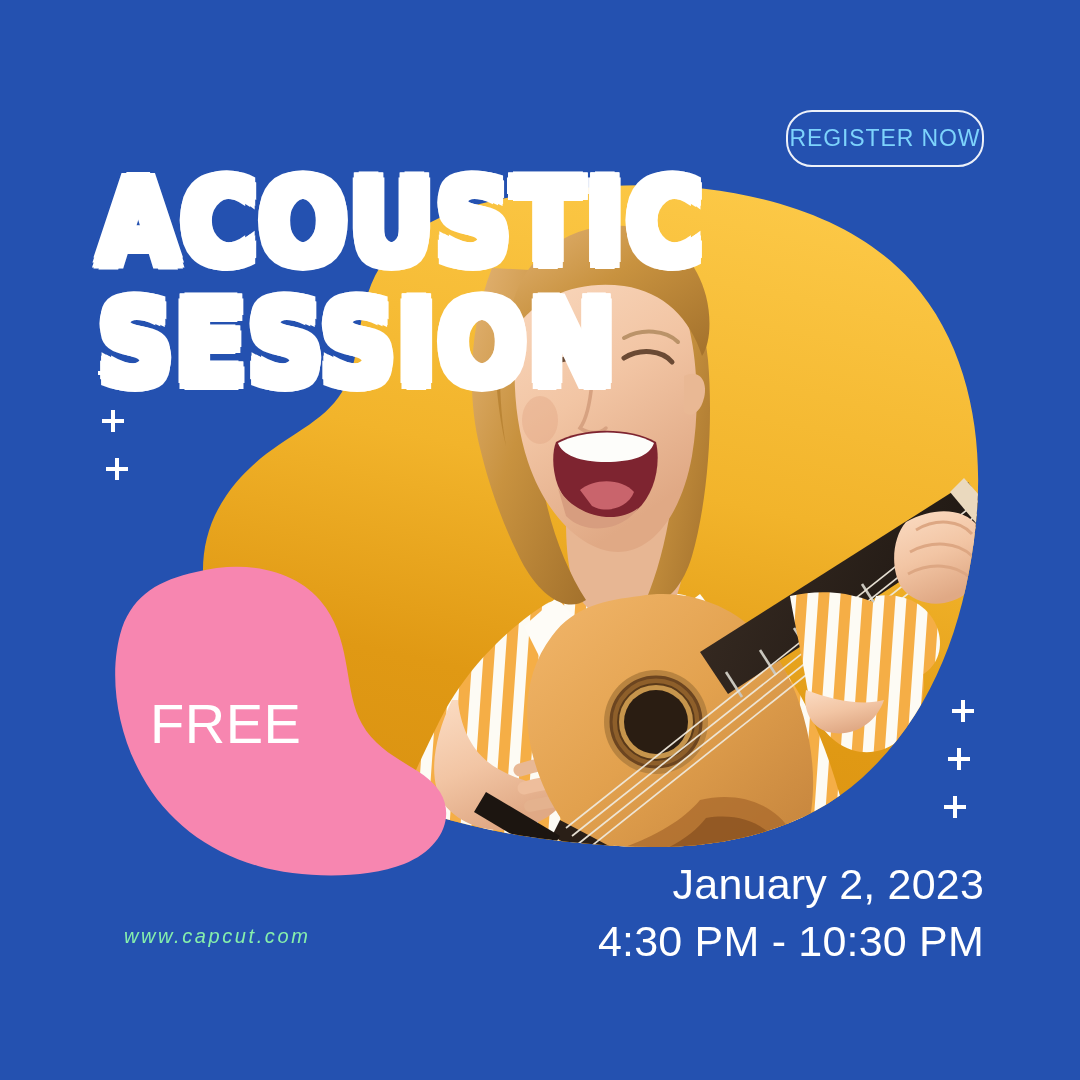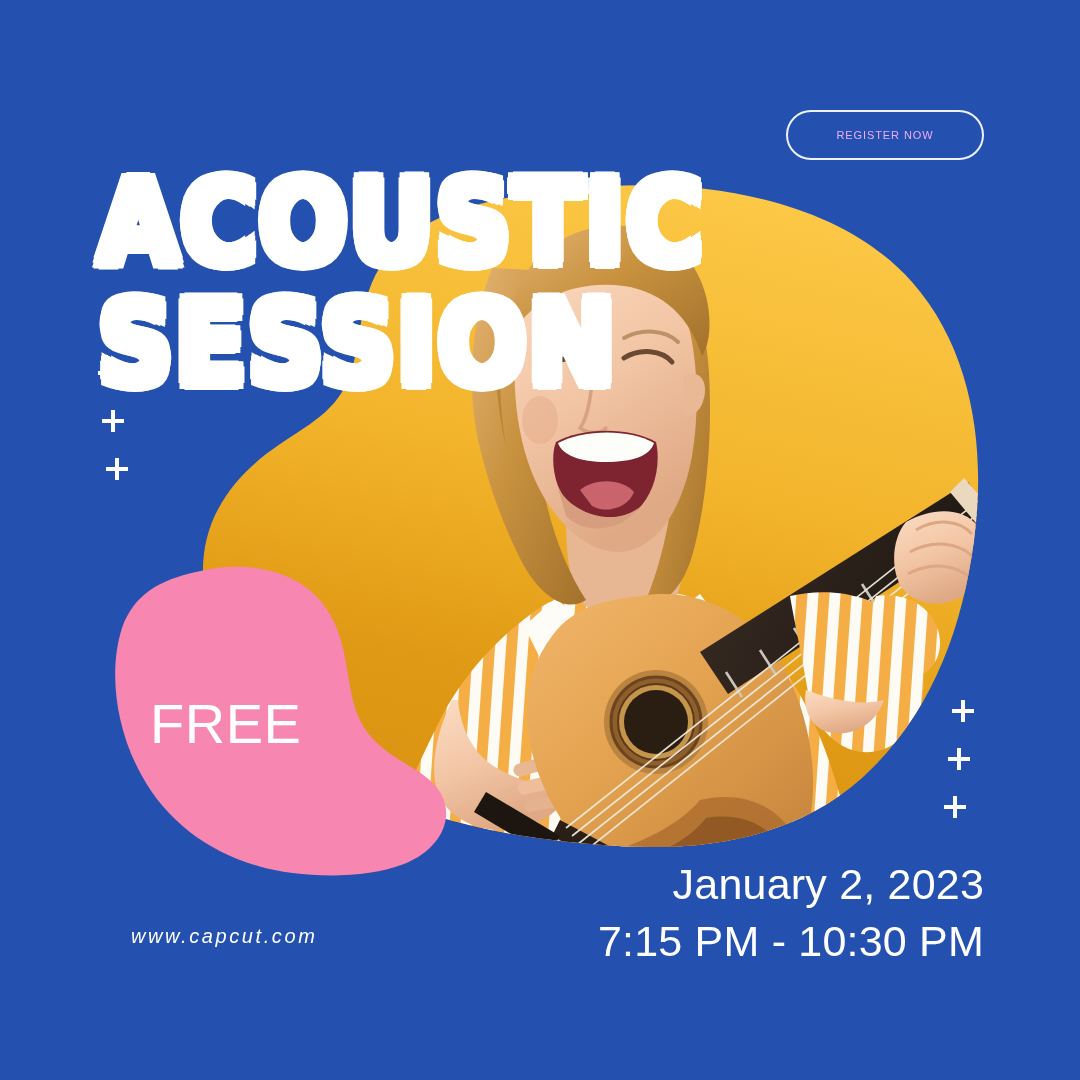--- a/index.html
+++ b/index.html
@@ -37,26 +37,26 @@
     transform-origin:left top;
   }
   #headline .ln{display:block;white-space:nowrap;}
   #headline .ln2{margin-top:6px;}
 
   
   #register-now{
     position:absolute;
     right:96px; top:110px;
     z-index:60;
-    width:198px;height:50px;
+    width:198px;height:57px;
     border:2px solid rgba(255,255,255,.92);
     border-radius:26px;
     background:transparent;
-    color:#f0abfc;
-    font-size:11px;
+    color:#7dd3fc;
+    font-size:23px;
     letter-spacing:.9px;
     display:flex;align-items:center;justify-content:center;
     cursor:pointer;
     box-sizing:border-box;
   }
 
   
   #free-entry-text{
     position:absolute;
     left:150px; top:694px;
@@ -81,23 +81,23 @@
     font-size:43px;
     line-height:1.32;
     font-weight:400;
     letter-spacing:.2px;
   }
   #event-info span{display:block;white-space:nowrap;}
 
   
   #website{
     position:absolute;
-    left:131px; top:925px;
+    left:124px; top:925px;
     z-index:55;
-    color:#ffffff;
+    color:#86efac;
     font-size:20px;
     font-style:italic;
     letter-spacing:2.6px;
   }
 
   
   .plus-group{position:absolute;z-index:50;}
   .plus{
     position:absolute;
     width:22px;height:22px;
@@ -348,21 +348,21 @@
   </h1>
 
   <div id="register-now">REGISTER NOW</div>
 
   <div id="free-entry-text">
     <span class="l1">FREE</span>
   </div>
 
   <div id="event-info">
     <span>January 2, 2023</span>
-    <span>7:15 PM - 10:30 PM</span>
+    <span>4:30 PM - 10:30 PM</span>
   </div>
 
   <div id="website">www.capcut.com</div>
 
   <div class="plus-group" id="plus-group-left">
     <span class="plus p1"></span>
     <span class="plus p2"></span>
     <span class="plus p3"></span>
   </div>
   <div class="plus-group" id="plus-group-right">

